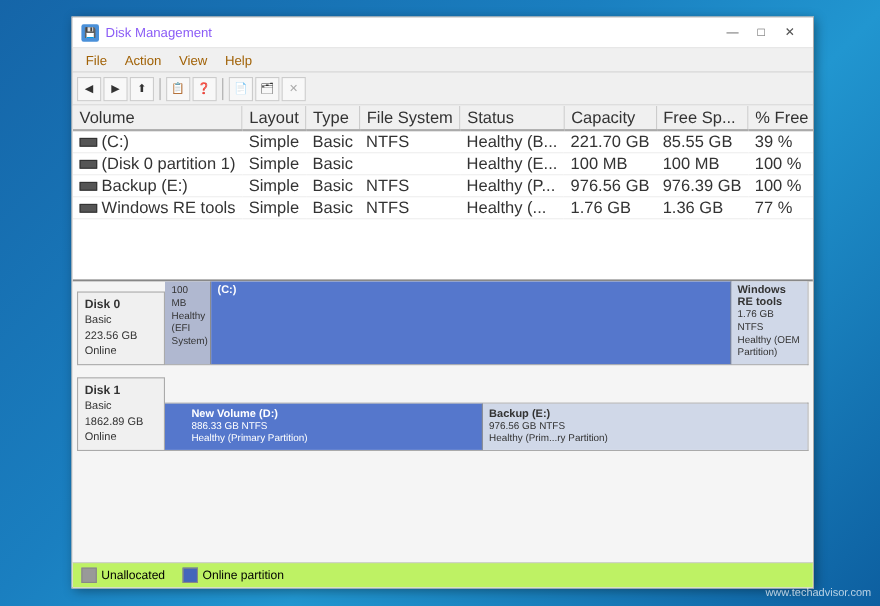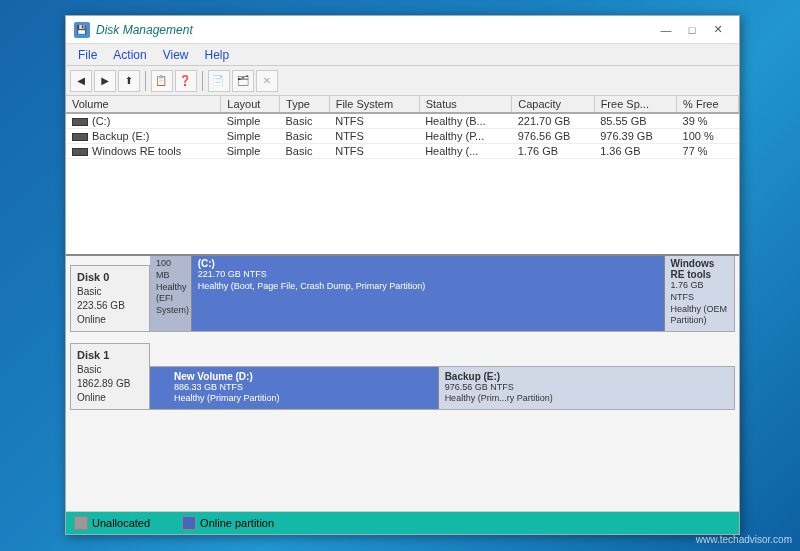--- a/index.html
+++ b/index.html
@@ -53,22 +53,21 @@
       display: flex;
       align-items: center;
       justify-content: center;
       color: white;
       font-size: 9px;
       font-weight: bold;
     }
     .title-text {
       flex: 1;
       font-size: 12px;
-      color: #0f766e;
-      font-style: italic;
+      color: #8b5cf6;
     }
     .title-buttons {
       display: flex;
       gap: 0;
     }
     .title-btn {
       width: 26px;
       height: 20px;
       display: flex;
       align-items: center;
@@ -86,21 +85,21 @@
       height: 22px;
       display: flex;
       align-items: center;
       padding: 0 4px;
       border-bottom: 1px solid #ccc;
       flex-shrink: 0;
     }
     .menu-item {
       padding: 2px 8px;
       font-size: 12px;
-      color: #1d4ed8;
+      color: #a16207;
       cursor: pointer;
     }
 
     
     .toolbar {
       background: #f0f0f0;
       height: 30px;
       display: flex;
       align-items: center;
       padding: 0 4px;
@@ -140,21 +139,21 @@
     
     .table-area {
       flex: 0 0 160px;
       overflow-y: auto;
       border-bottom: 2px solid #888;
     }
 
     table {
       width: 100%;
       border-collapse: collapse;
-      font-size: 11px;
+      font-size: 15px;
     }
     thead tr {
       background: #f0f0f0;
     }
     thead th {
       text-align: left;
       padding: 2px 6px;
       border-right: 1px solid #ccc;
       border-bottom: 2px solid #aaa;
       font-weight: normal;
@@ -226,24 +225,24 @@
     .partition.primary-blue { background: #5577cc; color: white; padding-left: 24px; }
     .partition.backup { background: #d0d8e8; }
 
     .part-name { font-weight: bold; font-size: 10px; }
     .part-detail { font-size: 9px; line-height: 1.3; }
 
     
     .legend {
       display: flex;
       align-items: center;
-      gap: 32px;
+      gap: 16px;
       padding: 4px 8px;
       border-top: 1px solid #ccc;
-      background: #14b8a6;
+      background: #bef264;
       font-size: 11px;
       flex-shrink: 0;
     }
     .legend-item {
       display: flex;
       align-items: center;
       gap: 4px;
     }
     .legend-box {
       width: 14px;
@@ -319,20 +318,30 @@
               <td><span style="display:inline-block;width:16px;height:8px;background:#555;border:1px solid #333;margin-right:4px;vertical-align:middle;font-size:8px;"></span>(C:)</td>
               <td>Simple</td>
               <td>Basic</td>
               <td>NTFS</td>
               <td>Healthy (B...</td>
               <td>221.70 GB</td>
               <td>85.55 GB</td>
               <td>39 %</td>
             </tr>
             <tr>
+              <td><span style="display:inline-block;width:16px;height:8px;background:#555;border:1px solid #333;margin-right:4px;vertical-align:middle;font-size:8px;"></span>(Disk 0 partition 1)</td>
+              <td>Simple</td>
+              <td>Basic</td>
+              <td></td>
+              <td>Healthy (E...</td>
+              <td>100 MB</td>
+              <td>100 MB</td>
+              <td>100 %</td>
+            </tr>
+            <tr>
               <td><span style="display:inline-block;width:16px;height:8px;background:#555;border:1px solid #333;margin-right:4px;vertical-align:middle;font-size:8px;"></span>Backup (E:)</td>
               <td>Simple</td>
               <td>Basic</td>
               <td>NTFS</td>
               <td>Healthy (P...</td>
               <td>976.56 GB</td>
               <td>976.39 GB</td>
               <td>100 %</td>
             </tr>
             <tr>
@@ -358,21 +367,20 @@
           223.56 GB<br>
           Online
         </div>
         <div class="disk-partitions">
           <div class="partition efi" style="flex:0.5">
             <span class="part-name"></span>
             <span class="part-detail">100 MB<br>Healthy (EFI System)</span>
           </div>
           <div class="partition ntfs-blue" style="flex:8">
             <span class="part-name">(C:)</span>
-            <span class="part-detail">221.70 GB NTFS<br>Healthy (Boot, Page File, Crash Dump, Primary Partition)</span>
           </div>
           <div class="partition re-tools" style="flex:1">
             <span class="part-name">Windows RE tools</span>
             <span class="part-detail">1.76 GB NTFS<br>Healthy (OEM Partition)</span>
           </div>
         </div>
       </div>
 
       <div class="disk-row">
         <div class="disk-label">

